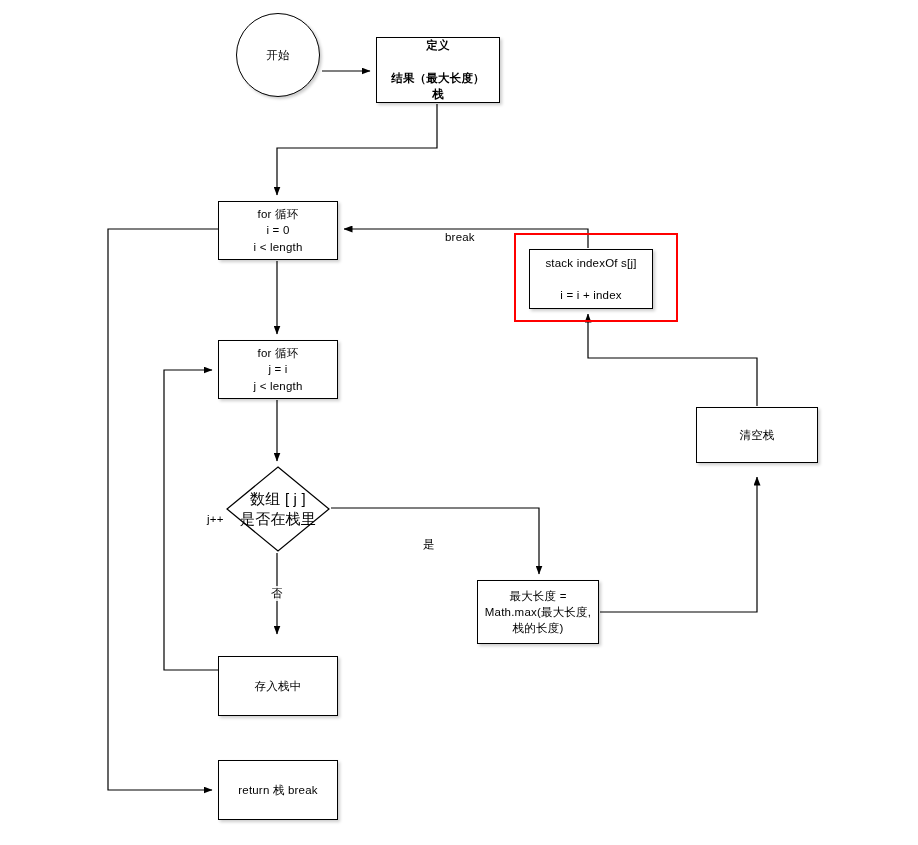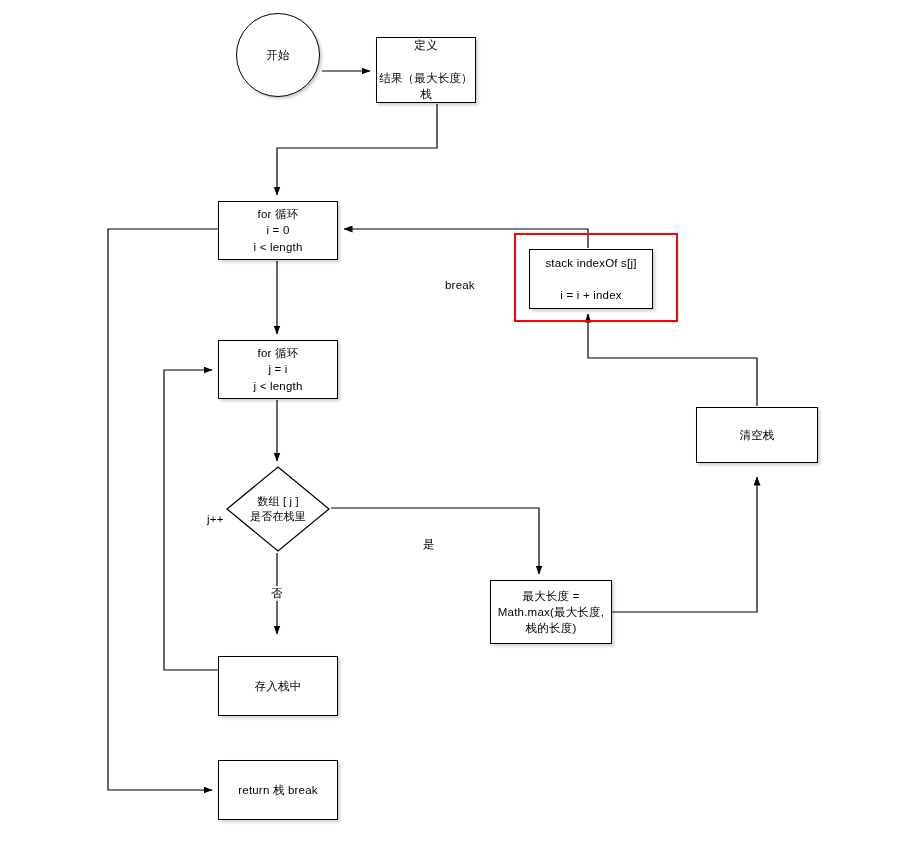--- a/index.html
+++ b/index.html
@@ -51,21 +51,21 @@
     position: absolute;
     left: 0;
     top: 0;
     width: 100%;
     height: 100%;
   }
   .diamond-label {
     position: relative;
     z-index: 2;
     white-space: pre-line;
-    font-size: 11px;
+    font-size: 15px;
     line-height: 1.35;
   }
   .edge-label {
     position: absolute;
     font-size: 11.5px;
     color: #000000;
     background: rgba(255,255,255,0.85);
     padding: 0 1px;
     white-space: nowrap;
     letter-spacing: 0.2px;
@@ -99,45 +99,45 @@
         <path d="M 218 229 L 108 229 L 108 790 L 212 790" marker-end="url(#arrowhead)"></path>
         <path d="M 331 508 L 539 508 L 539 574" marker-end="url(#arrowhead)"></path>
         <path d="M 600 612 L 757 612 L 757 477" marker-end="url(#arrowhead)"></path>
         <path d="M 757 406 L 757 358 L 588 358 L 588 314" marker-end="url(#arrowhead)"></path>
         <path d="M 588 248 L 588 229 L 344 229" marker-end="url(#arrowhead)"></path>
       </g>
   </svg>
 
   <div id="node-layer">
       <div class="node ellipse" style="left: 236px; top: 13px; width: 84px; height: 84px;"><span>开始</span></div>
-      <div class="node rect" style="left: 376px; top: 37px; width: 100px; height: 66px;"><span>定义
+      <div class="node rect" style="left: 376px; top: 37px; width: 124px; height: 66px; font-weight: bold;"><span>定义
 
 结果（最大长度）
 栈</span></div>
       <div class="node rect" style="left: 218px; top: 201px; width: 120px; height: 59px;"><span>for 循环
 i = 0
 i &lt; length</span></div>
       <div class="node rect" style="left: 529px; top: 249px; width: 124px; height: 60px;"><span>stack indexOf s[j]
 
 i = i + index</span></div>
       <div class="node rect" style="left: 218px; top: 340px; width: 120px; height: 59px;"><span>for 循环
 j = i
 j &lt; length</span></div>
       <div class="node rect" style="left: 696px; top: 407px; width: 122px; height: 56px;"><span>清空栈</span></div>
       <div class="node diamond" style="left: 226px; top: 466px; width: 104px; height: 86px;"><svg class="diamond-shape" viewBox="0 0 104 86">
           <polygon points="52,1 103,43 52,85 1,43" fill="#ffffff" stroke="#000000" stroke-width="1.2"></polygon>
         </svg><span class="diamond-label">数组 [ j ]
 是否在栈里</span></div>
-      <div class="node rect" style="left: 477px; top: 580px; width: 122px; height: 64px; margin-left: 13px;"><span>最大长度 =
+      <div class="node rect" style="left: 477px; top: 580px; width: 122px; height: 64px;"><span>最大长度 =
 Math.max(最大长度,
 栈的长度)</span></div>
       <div class="node rect" style="left: 218px; top: 656px; width: 120px; height: 60px;"><span>存入栈中</span></div>
       <div class="node rect" style="left: 218px; top: 760px; width: 120px; height: 60px;"><span>return 栈 break</span></div>
     </div>
   <div id="label-layer">
-      <span class="edge-label" style="left: 444px; top: 231px; margin-top: 48px;">break</span>
+      <span class="edge-label" style="left: 444px; top: 231px;">break</span>
       <span class="edge-label" style="left: 206px; top: 513px;">j++</span>
       <span class="edge-label" style="left: 422px; top: 537px;">是</span>
       <span class="edge-label" style="left: 270px; top: 586px;">否</span>
     </div>
 
 <div class="highlight-box" style="left: 514px; top: 233px; width: 164px; height: 89px; border-color: rgb(255, 0, 0);"></div>
   </div>
 
 </body></html>

